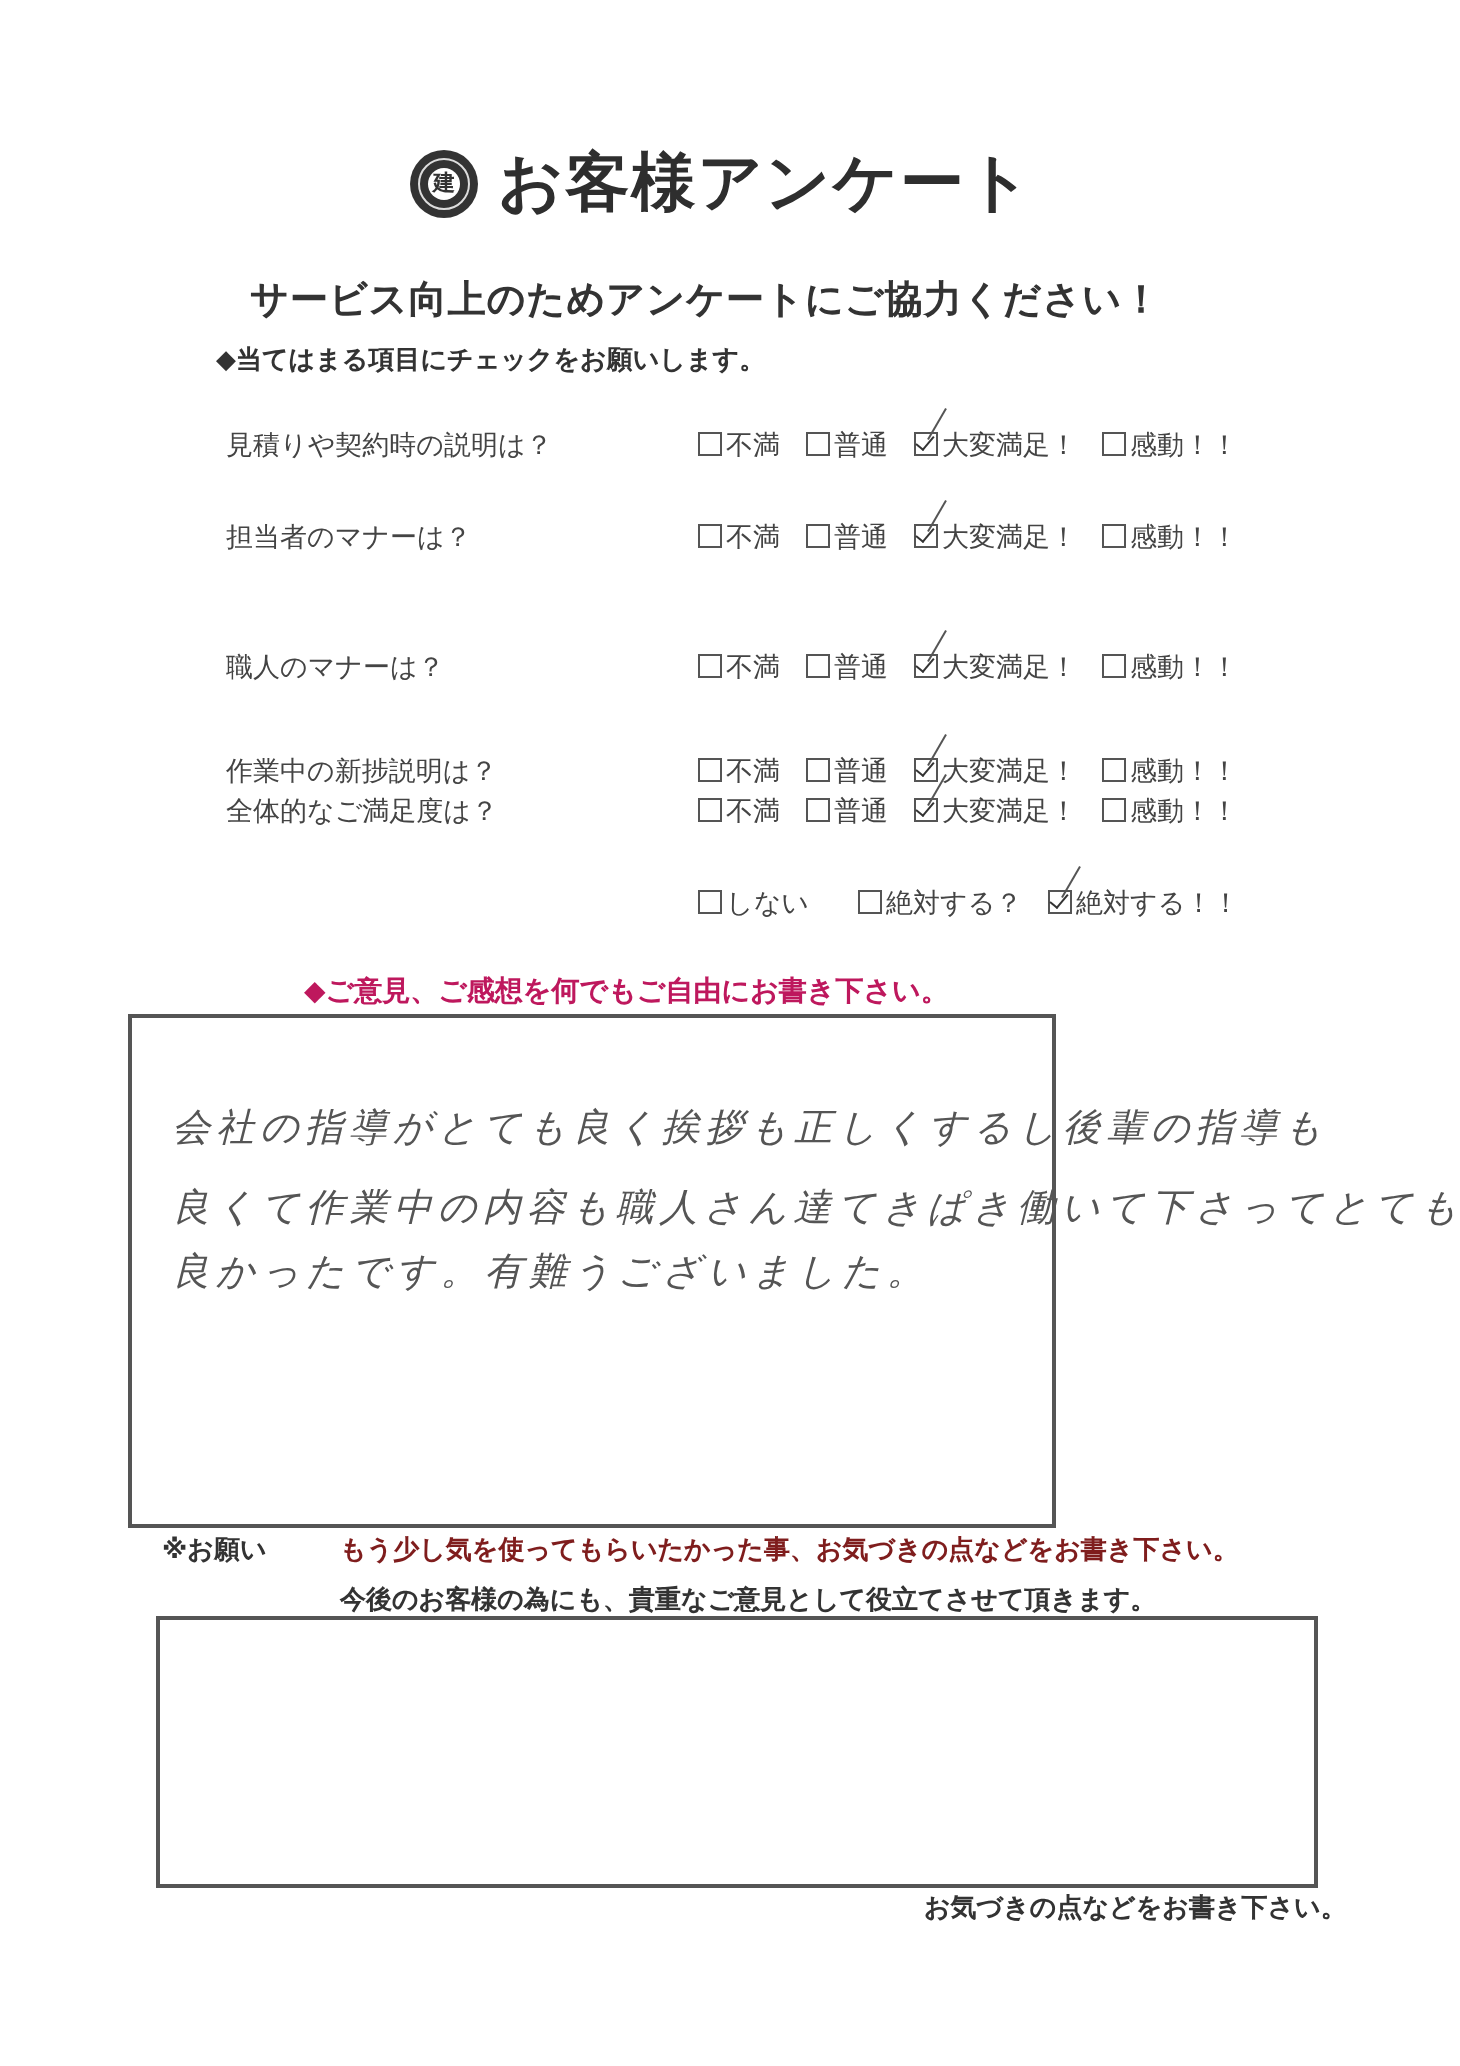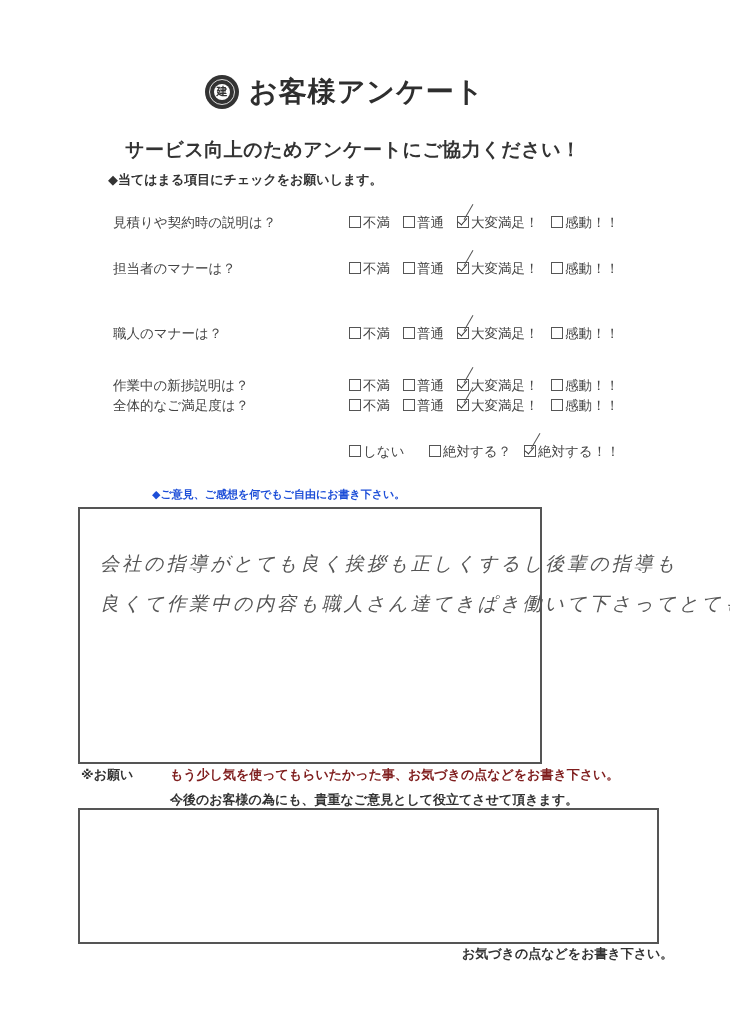--- a/index.html
+++ b/index.html
@@ -3,30 +3,30 @@
 <meta charset="utf-8">
 <style>
   html, body { margin: 0; padding: 0; background: #ffffff; }
   body { width: 730px; height: 1033px; position: relative; overflow: hidden;
          font-family: "DejaVu Sans", "Liberation Sans", sans-serif; color: #2b2b2b; }
   .abs { position: absolute; }
   .title-wrap { left: 205px; top: 70px; height: 44px; display: flex; align-items: center; }
   .logo { width: 34px; height: 34px; border-radius: 50%; background: #333; position: relative; margin-right: 10px; }
   .logo .ring { position: absolute; left: 4px; top: 4px; width: 26px; height: 26px; border-radius: 50%; border: 1px solid #ddd; box-sizing: border-box; }
   .logo .inner { position: absolute; left: 9px; top: 9px; width: 16px; height: 16px; border-radius: 50%; background: #fff; color: #333; font-size: 11px; font-weight: bold; line-height: 16px; text-align: center; }
-  .title { font-size: 28px; font-weight: bold; letter-spacing: 1px; color: #2e2e2e; }
+  .title { font-size: 32px; font-weight: bold; letter-spacing: 1px; color: #2e2e2e; }
   .subtitle { left: 125px; top: 137px; font-size: 19px; font-weight: bold; letter-spacing: 0.5px; color: #333; }
   .instr { left: 108px; top: 171px; font-size: 13px; font-weight: bold; color: #333; }
   .q-row { left: 113px; width: 540px; height: 22px; font-size: 13.5px; color: #444; }
   .q-label { position: absolute; left: 0; top: 0; }
   .opt { position: absolute; top: 0; white-space: nowrap; }
   .box { display: inline-block; width: 10px; height: 10px; border: 1px solid #555; vertical-align: -1px; margin-right: 2px; position: relative; }
   .box.checked::after { content: ""; position: absolute; left: 2px; top: -1px; width: 4px; height: 8px; border-right: 1.5px solid #333; border-bottom: 1.5px solid #333; transform: rotate(40deg); }
   .tick-stroke { position: absolute; width: 1px; height: 18px; background: #555; transform: rotate(30deg); top: -14px; left: 10px; }
-  .section-head { left: 152px; top: 487px; font-size: 11px; font-weight: bold; color: #1d4ed8; }
+  .section-head { left: 152px; top: 487px; font-size: 14px; font-weight: bold; color: #be185d; }
   .box-area { border: 2px solid #555; box-sizing: border-box; background: #fff; }
   .hand { position: absolute; left: 20px; font-family: "DejaVu Serif", serif; font-size: 19px; color: #555; letter-spacing: 3px; font-style: italic; white-space: nowrap; }
   .note-label { left: 81px; top: 766px; font-size: 13px; font-weight: bold; color: #333; }
   .note-line1 { left: 170px; top: 766px; font-size: 13px; font-weight: bold; color: #7f1d1d; }
   .note-line2 { left: 170px; top: 791px; font-size: 13px; font-weight: bold; color: #333; }
   .thanks { left: 462px; top: 945px; font-size: 13px; font-weight: bold; color: #333; }
 </style>
 </head>
 <body>
 
@@ -80,23 +80,24 @@
   <span class="opt" style="left:438px;"><span class="box"></span><span>感動！！</span></span>
 </div>
 
 <div class="abs q-row" style="top:443px;">
   <span class="opt" style="left:236px;"><span class="box"></span><span>しない</span></span>
   <span class="opt" style="left:316px;"><span class="box"></span><span>絶対する？</span></span>
   <span class="opt" style="left:411px;"><span class="box checked"><span class="tick-stroke"></span></span><span>絶対する！！</span></span>
 </div>
 
 <div class="abs section-head">◆ご意見、ご感想を何でもご自由にお書き下さい。</div>
-<div class="abs box-area" style="left:78px; top:507px; width:464px; height:257px;">
+<div class="abs box-area" style="left:64px; top:507px; width:464px; height:257px;">
   <div class="hand" style="top:42px;">会社の指導がとても良く挨拶も正しくするし後輩の指導も</div>
   <div class="hand" style="top:82px;">良くて作業中の内容も職人さん達てきぱき働いて下さってとても</div>
+  <div class="hand" style="top:114px;">良かったです。有難うございました。</div>
 </div>
 
 <div class="abs note-label">※お願い</div>
 <div class="abs note-line1">もう少し気を使ってもらいたかった事、お気づきの点などをお書き下さい。</div>
 <div class="abs note-line2">今後のお客様の為にも、貴重なご意見として役立てさせて頂きます。</div>
 <div class="abs box-area" style="left:78px; top:808px; width:581px; height:136px;">
   <div></div>
 </div>
 
 <div class="abs thanks">お気づきの点などをお書き下さい。</div>

